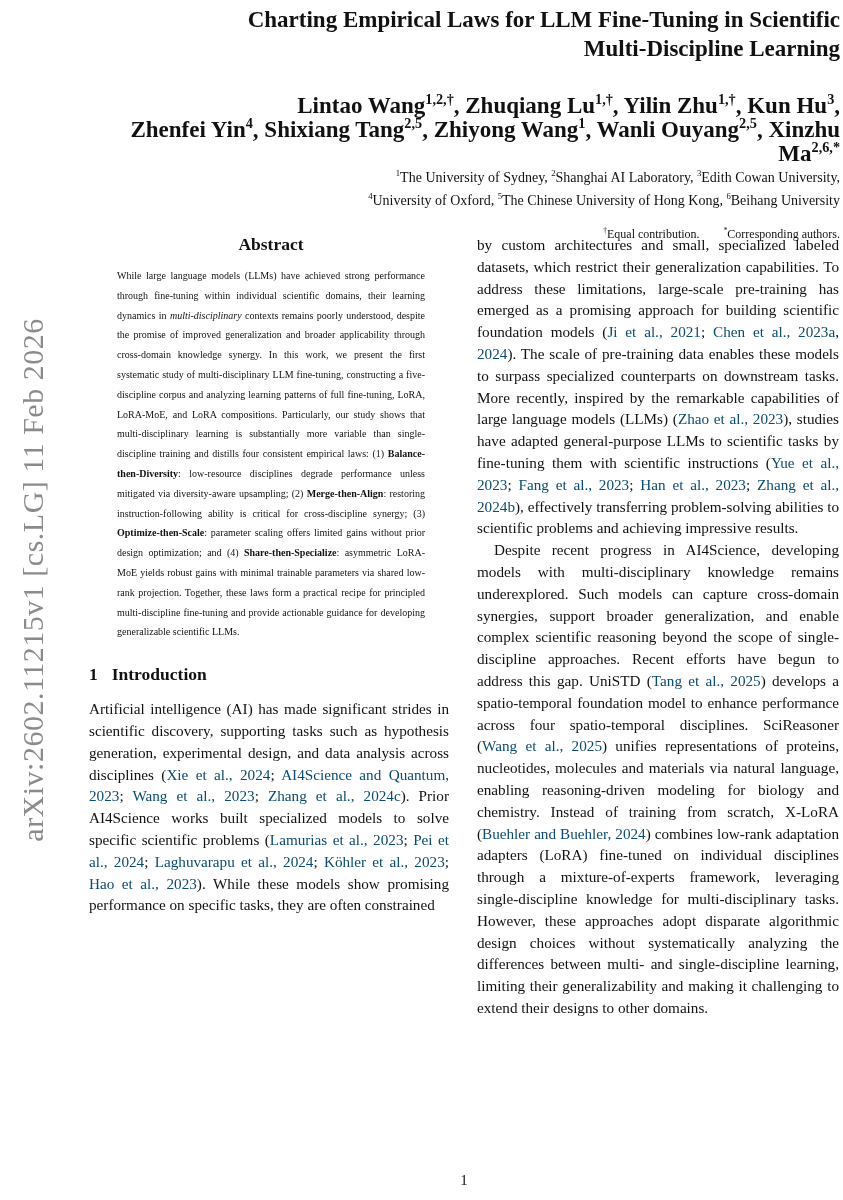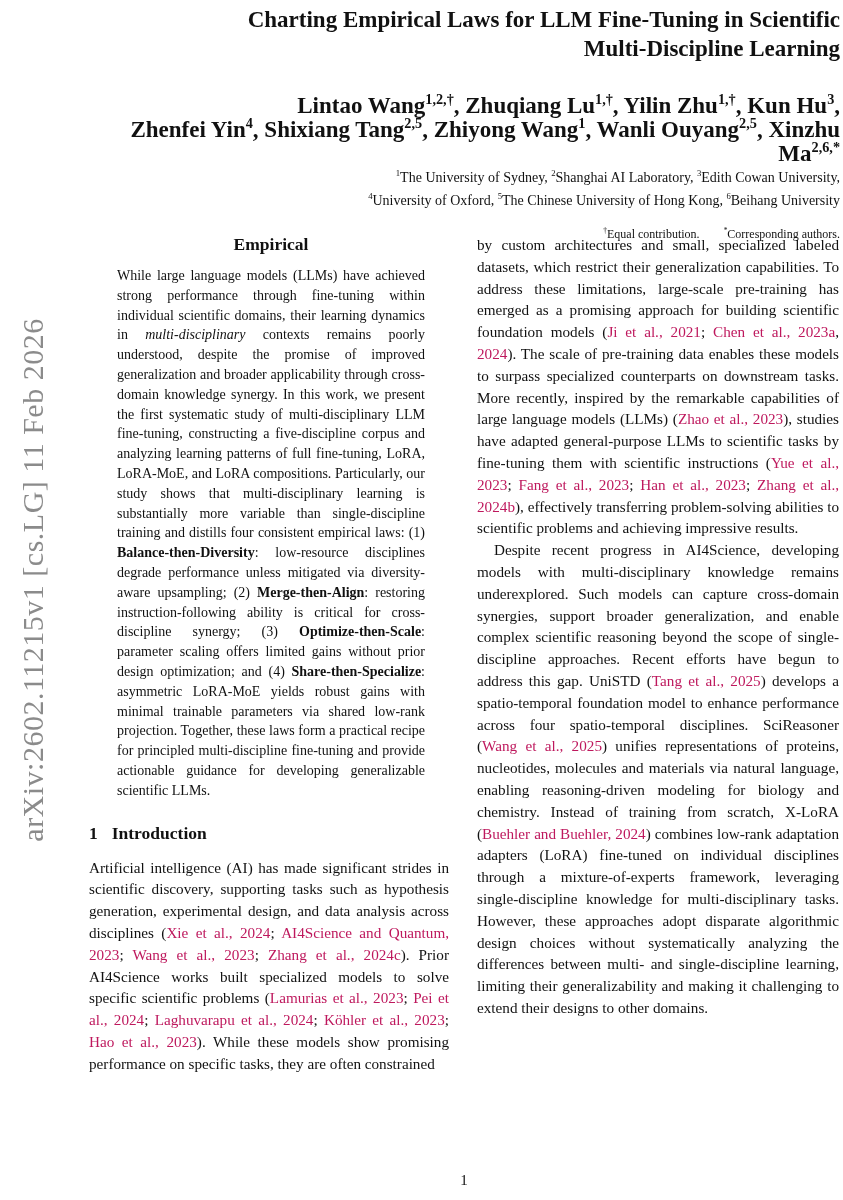--- a/index.html
+++ b/index.html
@@ -40,34 +40,34 @@
   .affils{
     font-size:14px;
     line-height:23px;
   }
   .notes{
     margin-top:15px;
     font-size:12px;
   }
   .seg-i{font-style:italic;}
   .seg-b{font-weight:bold;}
-  .seg-c{color:#be185d;}
+  .seg-c{color:#0c4a6e;}
   .seg-sup{vertical-align:super;font-size:0.62em;line-height:0;}
   .col{position:absolute;top:234px;}
   .col-left{left:89px;width:360px;}
   .col-right{left:477px;width:362px;}
   .abstract-head{
     text-align:center;
     font-size:17.5px;
     font-weight:bold;
     margin:0 24px 11px 28px;
   }
   .abstract-body{
     margin:0 24px 13px 28px;
-    font-size:14px;
+    font-size:10px;
     line-height:19.8px;
     text-align:justify;
     hyphens:auto;
   }
   .section-head{
     margin-top:22px;
     margin-bottom:13px;
     font-size:17.5px;
     font-weight:bold;
   }
@@ -104,21 +104,21 @@
       <div><span>Zhenfei Yin</span><span class="seg-sup">4</span><span>, </span><span>Shixiang Tang</span><span class="seg-sup">2,5</span><span>, </span><span>Zhiyong Wang</span><span class="seg-sup">1</span><span>, </span><span>Wanli Ouyang</span><span class="seg-sup">2,5</span><span>, </span><span>Xinzhu Ma</span><span class="seg-sup">2,6,*</span></div>
     </div>
     <div class="affils">
       <div><span class="seg-sup">1</span><span>The University of Sydney, </span><span class="seg-sup">2</span><span>Shanghai AI Laboratory, </span><span class="seg-sup">3</span><span>Edith Cowan University,</span></div>
       <div><span class="seg-sup">4</span><span>University of Oxford, </span><span class="seg-sup">5</span><span>The Chinese University of Hong Kong, </span><span class="seg-sup">6</span><span>Beihang University</span></div>
     </div>
     <div class="notes"><span class="seg-sup">†</span><span>Equal contribution.</span><span>    </span><span class="seg-sup">*</span><span>Corresponding authors.</span></div>
   </div>
 
   <div class="col col-left">
-    <div class="abstract-head">Empirical</div>
+    <div class="abstract-head">Abstract</div>
     <p class="abstract-body"><span>While large language models (LLMs) have achieved strong performance through fine-tuning within individual scientific domains, their learning dynamics in </span><span class="seg-i">multi-disciplinary</span><span> contexts remains poorly understood, despite the promise of improved generalization and broader applicability through cross-domain knowledge synergy. In this work, we present the first systematic study of multi-disciplinary LLM fine-tuning, constructing a five-discipline corpus and analyzing learning patterns of full fine-tuning, LoRA, LoRA-MoE, and LoRA compositions. Particularly, our study shows that multi-disciplinary learning is substantially more variable than single-discipline training and distills four consistent empirical laws: (1) </span><span class="seg-b">Balance-then-Diversity</span><span>: low-resource disciplines degrade performance unless mitigated via diversity-aware upsampling; (2) </span><span class="seg-b">Merge-then-Align</span><span>: restoring instruction-following ability is critical for cross-discipline synergy; (3) </span><span class="seg-b">Optimize-then-Scale</span><span>: parameter scaling offers limited gains without prior design optimization; and (4) </span><span class="seg-b">Share-then-Specialize</span><span>: asymmetric LoRA-MoE yields robust gains with minimal trainable parameters via shared low-rank projection. Together, these laws form a practical recipe for principled multi-discipline fine-tuning and provide actionable guidance for developing generalizable scientific LLMs.</span></p>
     <div class="section-head">
       <span class="sec-num">1</span><span>Introduction</span>
     </div>
     <p class="body-par"><span>Artificial intelligence (AI) has made significant strides in scientific discovery, supporting tasks such as hypothesis generation, experimental design, and data analysis across disciplines (</span><span class="seg-c">Xie et al., 2024</span><span>; </span><span class="seg-c">AI4Science and Quantum, 2023</span><span>; </span><span class="seg-c">Wang et al., 2023</span><span>; </span><span class="seg-c">Zhang et al., 2024c</span><span>). Prior AI4Science works built specialized models to solve specific scientific problems (</span><span class="seg-c">Lamurias et al., 2023</span><span>; </span><span class="seg-c">Pei et al., 2024</span><span>; </span><span class="seg-c">Laghuvarapu et al., 2024</span><span>; </span><span class="seg-c">Köhler et al., 2023</span><span>; </span><span class="seg-c">Hao et al., 2023</span><span>). While these models show promising performance on specific tasks, they are often constrained</span></p>
   </div>
 
   <div class="col col-right">
     <p class="body-par"><span>by custom architectures and small, specialized labeled datasets, which restrict their generalization capabilities. To address these limitations, large-scale pre-training has emerged as a promising approach for building scientific foundation models (</span><span class="seg-c">Ji et al., 2021</span><span>; </span><span class="seg-c">Chen et al., 2023a</span><span>, </span><span class="seg-c">2024</span><span>). The scale of pre-training data enables these models to surpass specialized counterparts on downstream tasks. More recently, inspired by the remarkable capabilities of large language models (LLMs) (</span><span class="seg-c">Zhao et al., 2023</span><span>), studies have adapted general-purpose LLMs to scientific tasks by fine-tuning them with scientific instructions (</span><span class="seg-c">Yue et al., 2023</span><span>; </span><span class="seg-c">Fang et al., 2023</span><span>; </span><span class="seg-c">Han et al., 2023</span><span>; </span><span class="seg-c">Zhang et al., 2024b</span><span>), effectively transferring problem-solving abilities to scientific problems and achieving impressive results.</span></p>
     <p class="body-par indent"><span>Despite recent progress in AI4Science, developing models with multi-disciplinary knowledge remains underexplored. Such models can capture cross-domain synergies, support broader generalization, and enable complex scientific reasoning beyond the scope of single-discipline approaches. Recent efforts have begun to address this gap. UniSTD (</span><span class="seg-c">Tang et al., 2025</span><span>) develops a spatio-temporal foundation model to enhance performance across four spatio-temporal disciplines. SciReasoner (</span><span class="seg-c">Wang et al., 2025</span><span>) unifies representations of proteins, nucleotides, molecules and materials via natural language, enabling reasoning-driven modeling for biology and chemistry. Instead of training from scratch, X-LoRA (</span><span class="seg-c">Buehler and Buehler, 2024</span><span>) combines low-rank adaptation adapters (LoRA) fine-tuned on individual disciplines through a mixture-of-experts framework, leveraging single-discipline knowledge for multi-disciplinary tasks. However, these approaches adopt disparate algorithmic design choices without systematically analyzing the differences between multi- and single-discipline learning, limiting their generalizability and making it challenging to extend their designs to other domains.</span></p>

